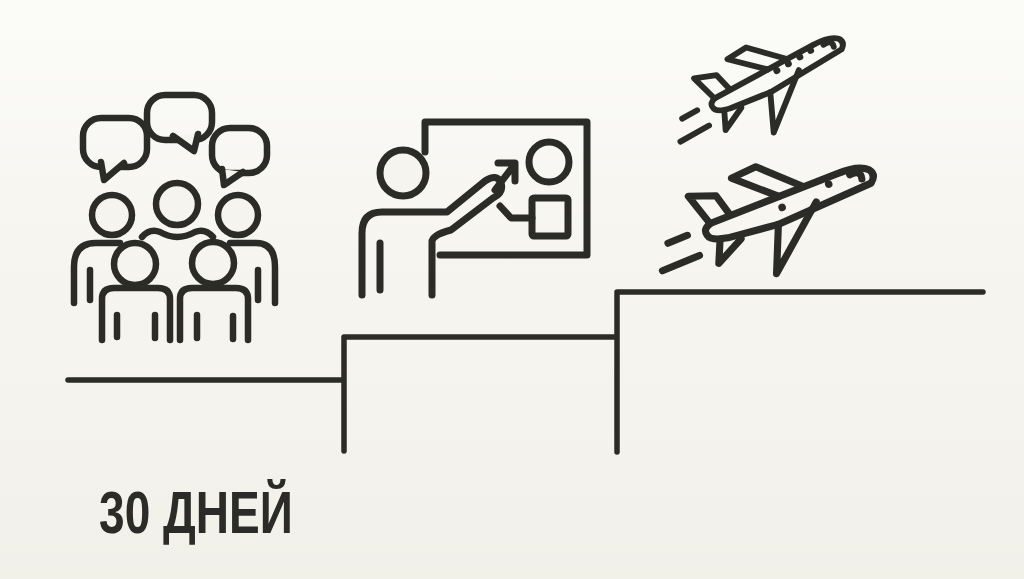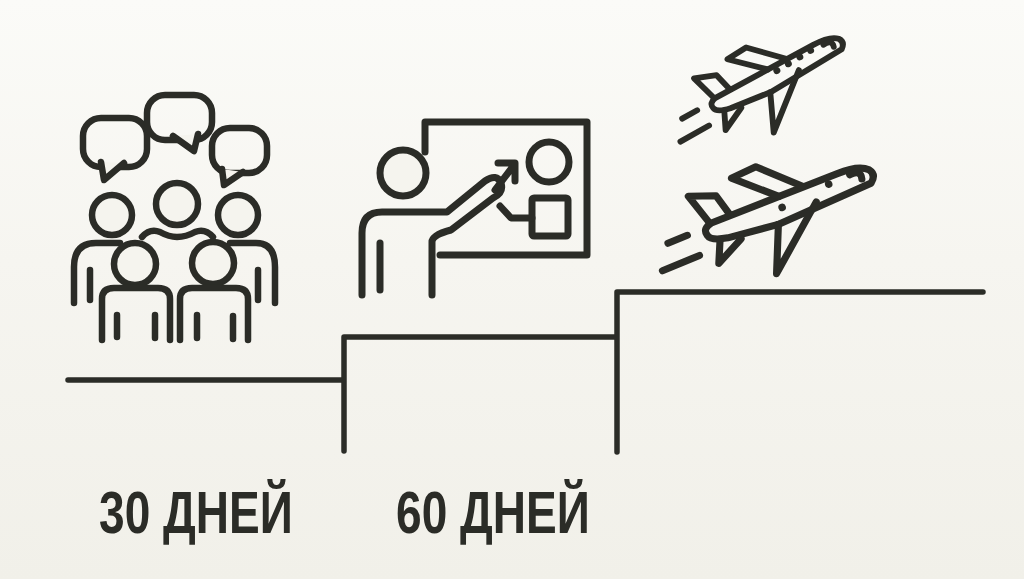--- a/index.html
+++ b/index.html
@@ -107,17 +107,14 @@
     <g transform="translate(670,185) rotate(-17) scale(0.95)">
       <use href="#plane-base"></use>
       <circle class="dot" cx="106" cy="57" r="4"></circle>
       <circle class="dot" cx="160" cy="48" r="4"></circle>
     </g>
   </svg>
 
   <div class="step-label pos1">
     <span class="squeeze">30 ДНЕЙ</span>
   </div>
-  <div class="step-label pos2">
-    <span class="squeeze">60 ДНЕЙ</span>
-  </div>
 
 </div>
 
 </body></html>

